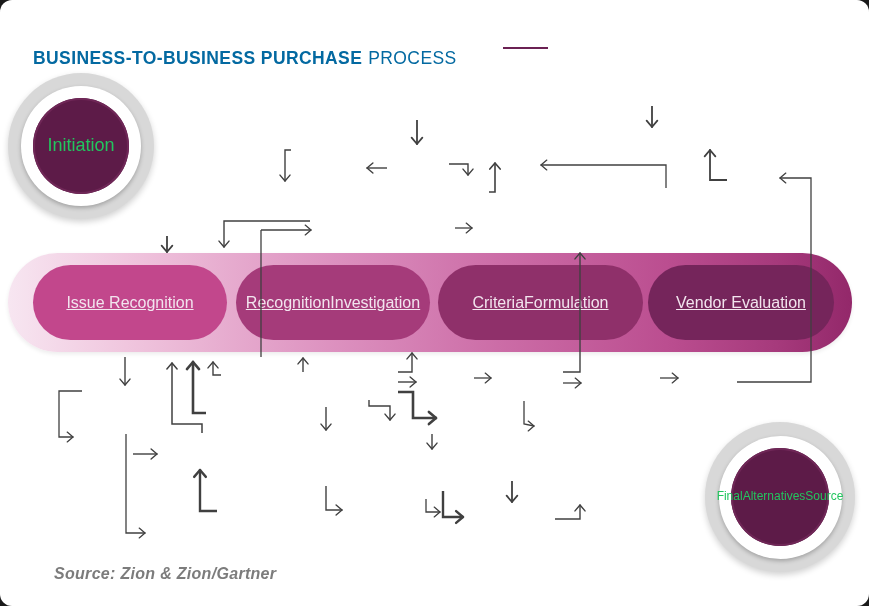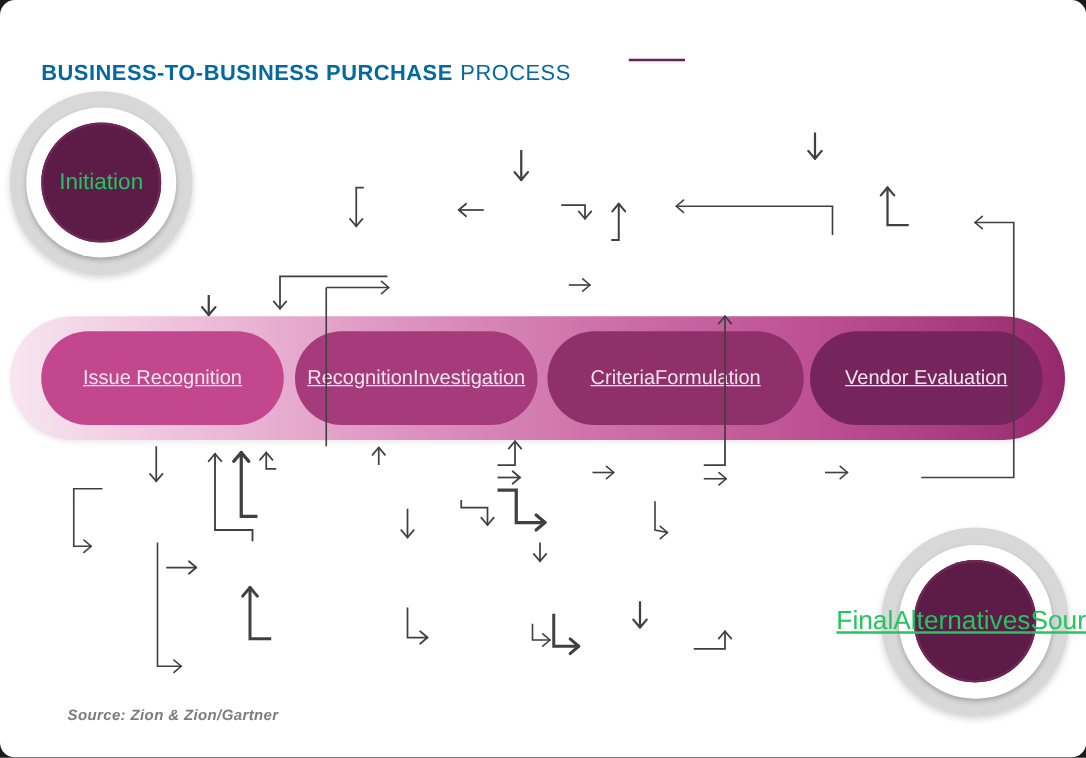--- a/index.html
+++ b/index.html
@@ -27,25 +27,25 @@
     box-shadow:0 3px 6px rgba(0,0,0,0.18);}
   .node .white{border-radius:50%;background:#ffffff;width:82%;height:82%;
     display:flex;align-items:center;justify-content:center;
     box-shadow:0 2px 4px rgba(0,0,0,0.25);}
   .node .core{border-radius:50%;background:#5d1b48;width:80%;height:80%;
     display:flex;align-items:center;justify-content:center;text-align:center;
     color:#22c55e;box-shadow:inset 0 0 0 2px #6f2757;}
   .node-start{left:8px;top:73px;width:146px;height:146px;}
   .node-start .core{font-size:18px;}
   .node-end{left:705px;top:422px;width:150px;height:150px;}
-  .node-end .core{font-size:21px;line-height:1.3;text-decoration:underline;}
+  .node-end .core{font-size:12px;line-height:1.3;}
   
   .arrow-layer{position:absolute;left:0;top:0;width:869px;height:606px;pointer-events:none;}
   
-  .source{position:absolute;left:54px;top:565px;font-size:12px;font-weight:700;
+  .source{position:absolute;left:54px;top:565px;font-size:16px;font-weight:700;
     font-style:italic;color:#7c7c7c;letter-spacing:.3px;}
 </style>
 </head>
 <body>
 
 <div class="page">
 
   <h1 class="title"><span class="em">BUSINESS-TO-BUSINESS PURCHASE</span><span class="rest">PROCESS</span></h1>
   <div class="title-rule"></div>
 

